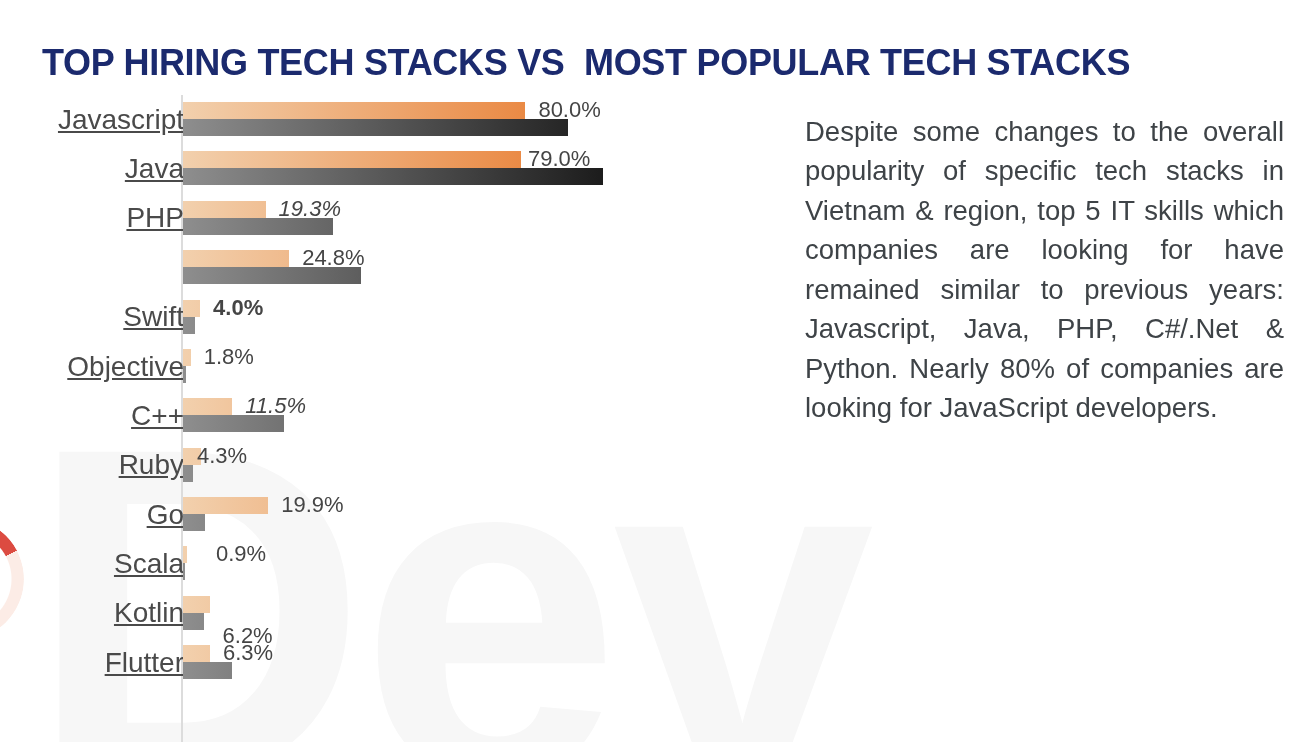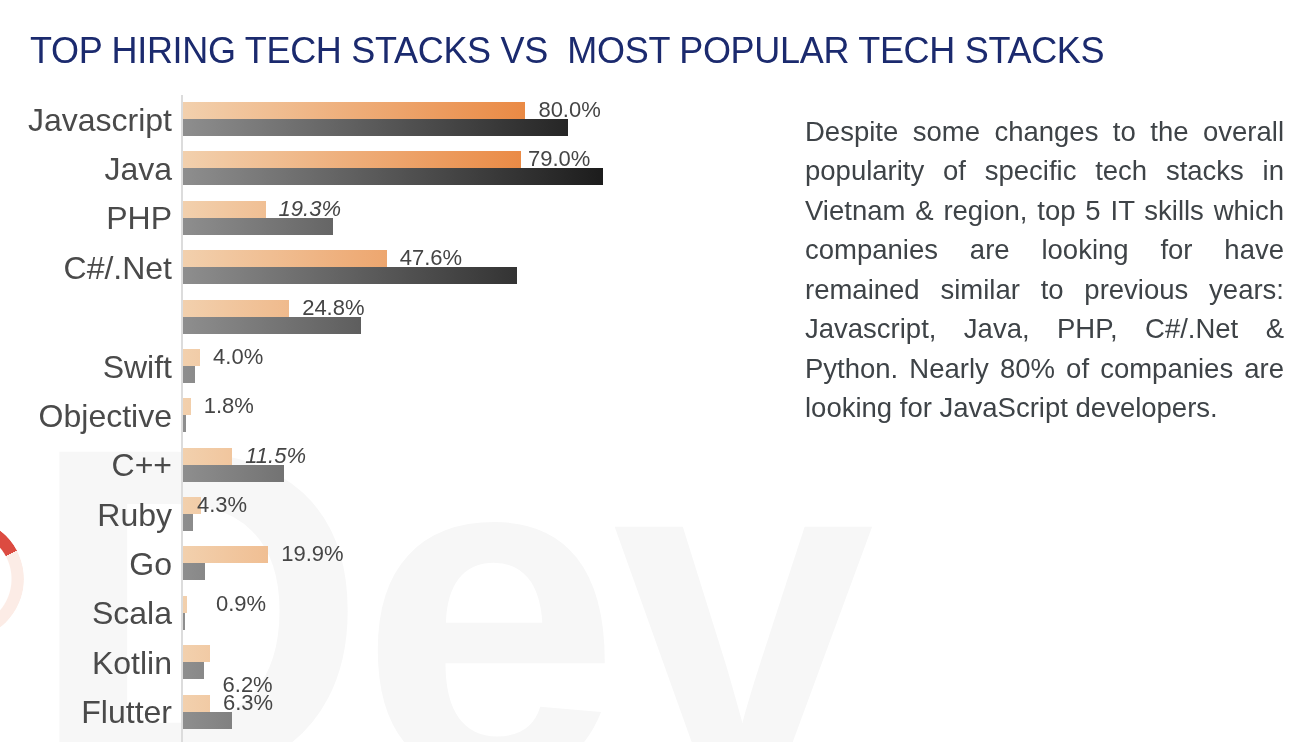--- a/index.html
+++ b/index.html
@@ -32,23 +32,23 @@
       var(--c-logo_accent) 28deg 62deg,
       var(--c-logo_ring) 62deg 360deg);
     -webkit-mask: radial-gradient(farthest-side, transparent calc(100% - 13px), #000 calc(100% - 12px));
             mask: radial-gradient(farthest-side, transparent calc(100% - 13px), #000 calc(100% - 12px));
     z-index: 0;
   }
   
   .page-title {
     position: absolute;
     left: 30px; top: 30px;
-    margin: 0;
+    margin: 12px;
     font-size: 36px;
-    font-weight: normal;
+    font-weight: bold;
     letter-spacing: -0.3px;
     white-space: pre;
     color: var(--c-title);
     z-index: 2;
   }
   
   .chart {
     position: absolute;
     left: 0; top: 95px;
     width: 800px; height: 647px;
@@ -59,27 +59,28 @@
     left: 181px; top: 0;
     width: 2px; height: 647px;
     background: var(--c-axis);
   }
   .row {
     position: relative;
     height: 49.38px;
   }
   .cat-label {
     position: absolute;
-    left: 4px; top: 50%;
+    left: 16px; top: 50%;
     transform: translateY(-50%);
     width: 168px;
     text-align: right;
-    font-size: 32px;
+    font-size: 28px;
     color: var(--c-label);
     white-space: nowrap;
+    text-decoration: underline;
   }
   .bars {
     position: absolute;
     left: 183px; top: 7px;
   }
   .bar { height: 17px; background-repeat: no-repeat; }
   .bar-hiring {
     background-image: linear-gradient(90deg, var(--c-hiring_gradient_start), var(--c-hiring_gradient_end));
     background-size: 430px 100%;
   }
@@ -136,41 +137,33 @@
       </div>
       <div class="row">
         <div class="cat-label">PHP</div>
         <div class="bars">
           <div class="bar bar-hiring" style="width: 82.604px;"></div>
           <div class="bar bar-popular" style="width: 149.8px;"></div>
         </div>
         <div class="val-label" style="left: 278.604px; font-style: italic;">19.3%</div>
       </div>
       <div class="row">
-        <div class="cat-label">C#/.Net</div>
-        <div class="bars">
-          <div class="bar bar-hiring" style="width: 203.728px;"></div>
-          <div class="bar bar-popular" style="width: 333.84px;"></div>
-        </div>
-        <div class="val-label" style="left: 399.728px;">47.6%</div>
-      </div>
-      <div class="row">
         <div class="bars">
           <div class="bar bar-hiring" style="width: 106.144px;"></div>
           <div class="bar bar-popular" style="width: 177.62px;"></div>
         </div>
         <div class="val-label" style="left: 302.144px;">24.8%</div>
       </div>
       <div class="row">
         <div class="cat-label">Swift</div>
         <div class="bars">
           <div class="bar bar-hiring" style="width: 17.12px;"></div>
           <div class="bar bar-popular" style="width: 11.984px;"></div>
         </div>
-        <div class="val-label" style="left: 213.12px;">4.0%</div>
+        <div class="val-label" style="left: 213.12px; font-weight: bold;">4.0%</div>
       </div>
       <div class="row">
         <div class="cat-label">Objective</div>
         <div class="bars">
           <div class="bar bar-hiring" style="width: 7.704px;"></div>
           <div class="bar bar-popular" style="width: 2.996px;"></div>
         </div>
         <div class="val-label" style="left: 203.704px;">1.8%</div>
       </div>
       <div class="row">

